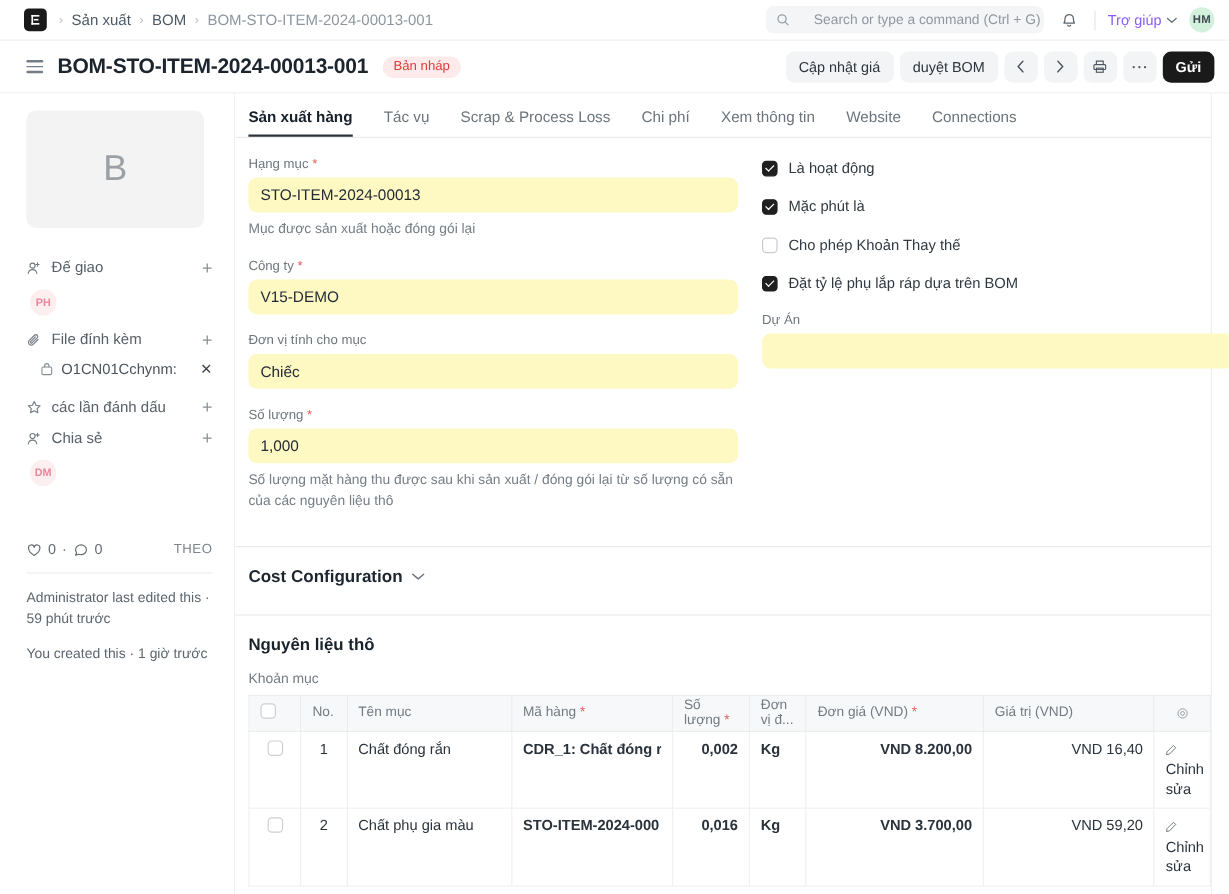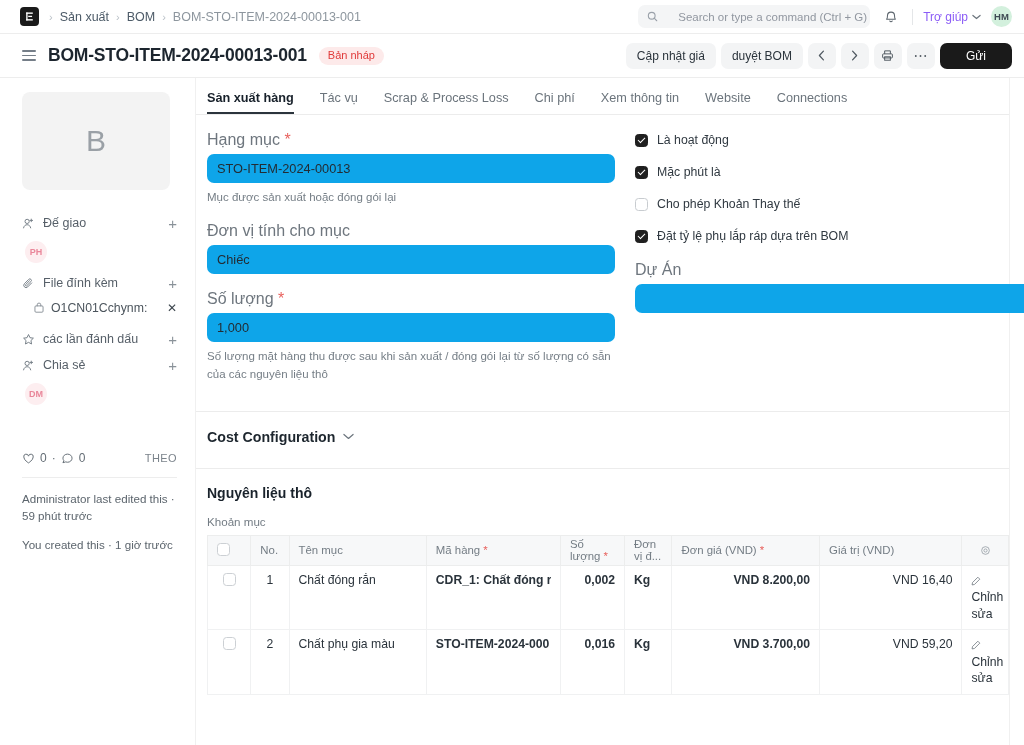--- a/index.html
+++ b/index.html
@@ -72,21 +72,21 @@
   .head-actions { margin-left: auto; display: flex; align-items: center; gap: 5px; }
   .btn {
     height: 26px; border: none; cursor: pointer;
     background: #f3f4f5; color: #2b343c;
     border-radius: 7px; font-size: 12px;
     padding: 0 11px;
     font-family: inherit;
     display: flex; align-items: center; justify-content: center;
   }
   .btn.icon { width: 28px; padding: 0; color: #555e66; }
-  .btn.primary { background: #1a1a1a; color: #fff; font-weight: 400; padding: 0 26px; text-align: center; }
+  .btn.primary { background: #1a1a1a; color: #fff; font-weight: 700; padding: 0 11px; text-align: center; }
 
   
   .body { display: flex; height: calc(745px - 34px - 44px); }
 
   
   .sidebar {
     width: 196px; flex: 0 0 196px;
     padding: 14px 18px 0 22px;
     background: #fff;
     border-right: 1px solid #f0f0f0;
@@ -136,24 +136,24 @@
   }
   .tab {
     font-size: 12.7px; color: #6b747c; padding-bottom: 9px;
     cursor: pointer; white-space: nowrap;
   }
   .tab.active { color: #17202a; font-weight: 600; box-shadow: inset 0 -2px 0 0 #2b343c; }
 
   .formgrid { display: flex; padding: 16px 0 6px 11px; }
   .col { width: 408px; flex: 0 0 408px; }
   .col.right { margin-left: 20px; width: 404px; flex: 0 0 404px; padding-top: 2px; }
-  .flabel { font-size: 16px; color: #6e767e; margin-bottom: 5px; }
+  .flabel { font-size: 11px; color: #6e767e; margin-bottom: 5px; }
   .req { color: #e8615d; }
   .finput {
-    height: 29px; background: #0ea5e9; border-radius: 7px;
+    height: 29px; background: #fef9c3; border-radius: 7px;
     display: flex; align-items: center; padding: 0 10px;
     font-size: 12.8px; color: #232c34;
   }
   .fhint { font-size: 11.5px; color: #757e86; margin: 6px 0 0; line-height: 1.5; }
   .fblock { margin-bottom: 16px; }
 
   .cbrow { display: flex; align-items: center; margin-bottom: 18px; }
   .cb {
     width: 13px; height: 13px; border-radius: 3.5px;
     border: 1px solid #c8ccd0; background:#fff;
@@ -396,20 +396,24 @@
 
       <div class="formgrid">
 
         <div class="col">
           <div class="fblock">
             <div class="flabel"><span>Hạng mục</span> <span class="req">*</span></div>
             <div class="finput">STO-ITEM-2024-00013</div>
             <div class="fhint">Mục được sản xuất hoặc đóng gói lại</div>
           </div>
 
+          <div class="fblock">
+            <div class="flabel"><span>Công ty</span> <span class="req">*</span></div>
+            <div class="finput">V15-DEMO</div>
+          </div>
 
           <div class="fblock">
             <div class="flabel">Đơn vị tính cho mục</div>
             <div class="finput">Chiếc</div>
           </div>
 
           <div class="fblock">
             <div class="flabel"><span>Số lượng</span> <span class="req">*</span></div>
             <div class="finput">1,000</div>
             <div class="fhint">Số lượng mặt hàng thu được sau khi sản xuất / đóng gói lại từ số lượng có sẵn của các nguyên liệu thô</div>

